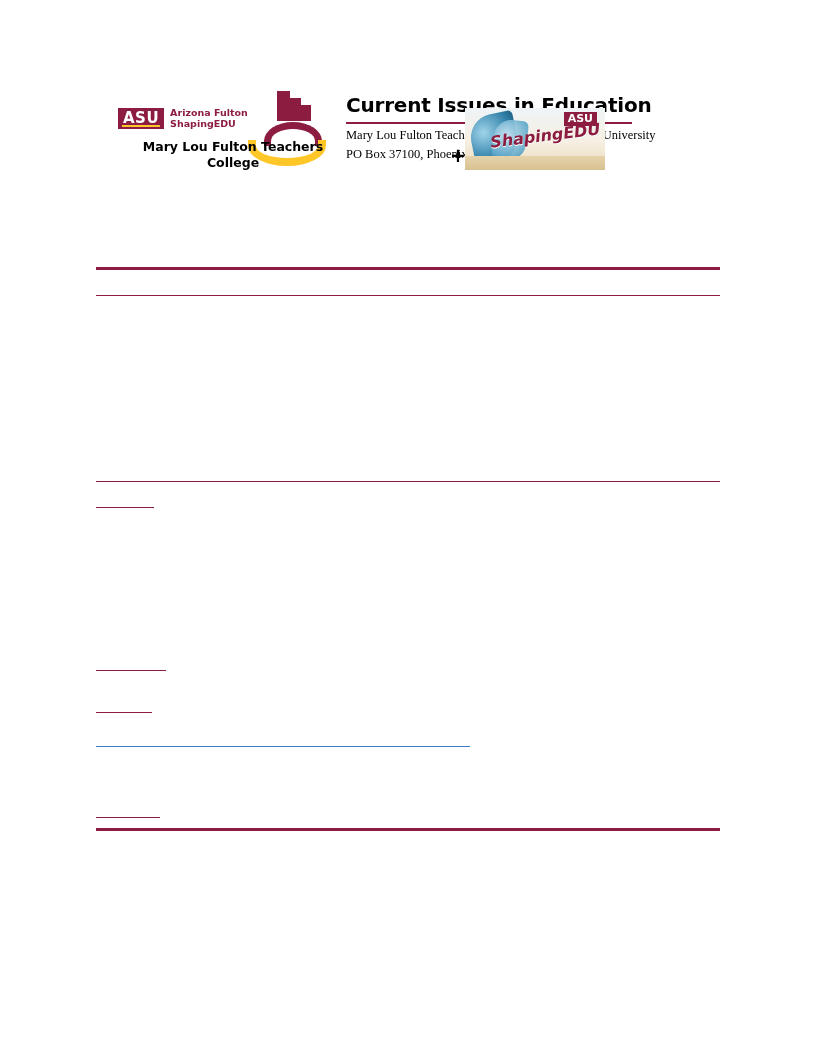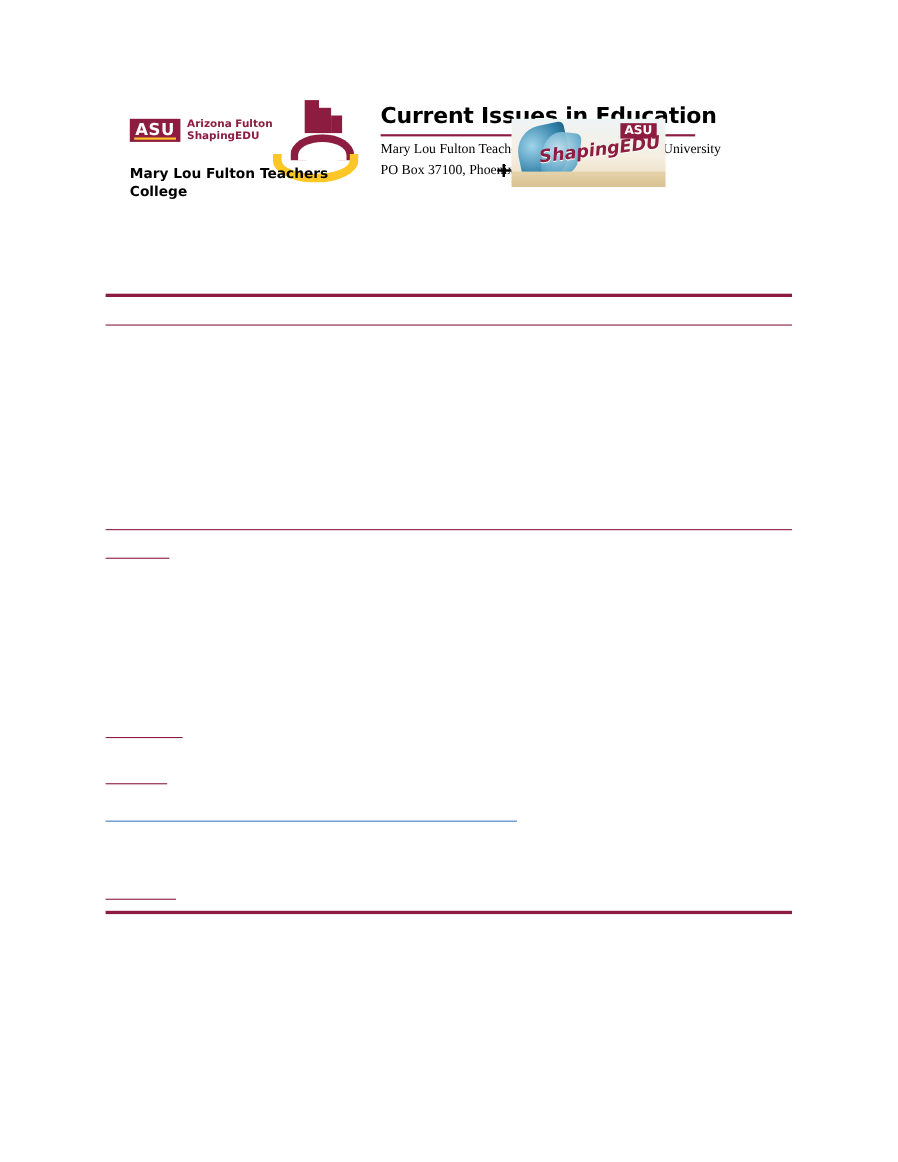--- a/index.html
+++ b/index.html
@@ -152,26 +152,27 @@
     background: #ffc627;
   }
   .asu-words {
     font-family: "DejaVu Sans", sans-serif;
     font-weight: bold;
     font-size: 9.5px;
     line-height: 10.5px;
     color: #8c1d40;
   }
   .college-line {
-    margin-top: 21px;
+    margin-top: 10px;
     font-family: "DejaVu Sans", sans-serif;
     font-weight: bold;
     font-size: 12.5px;
     line-height: 16px;
     color: #000000;
+    text-align: center;
   }
   .plus-sign {
     position: absolute;
     left: 332px;
     top: 38px;
     font-family: "DejaVu Sans", sans-serif;
     font-weight: bold;
     font-size: 19px;
     line-height: 19px;
     color: #000000;

